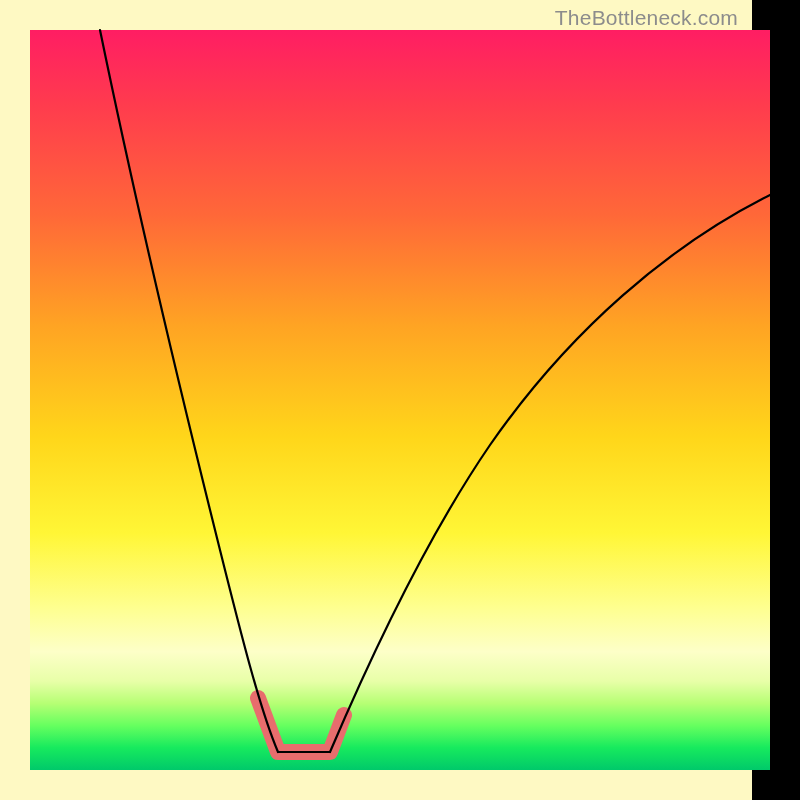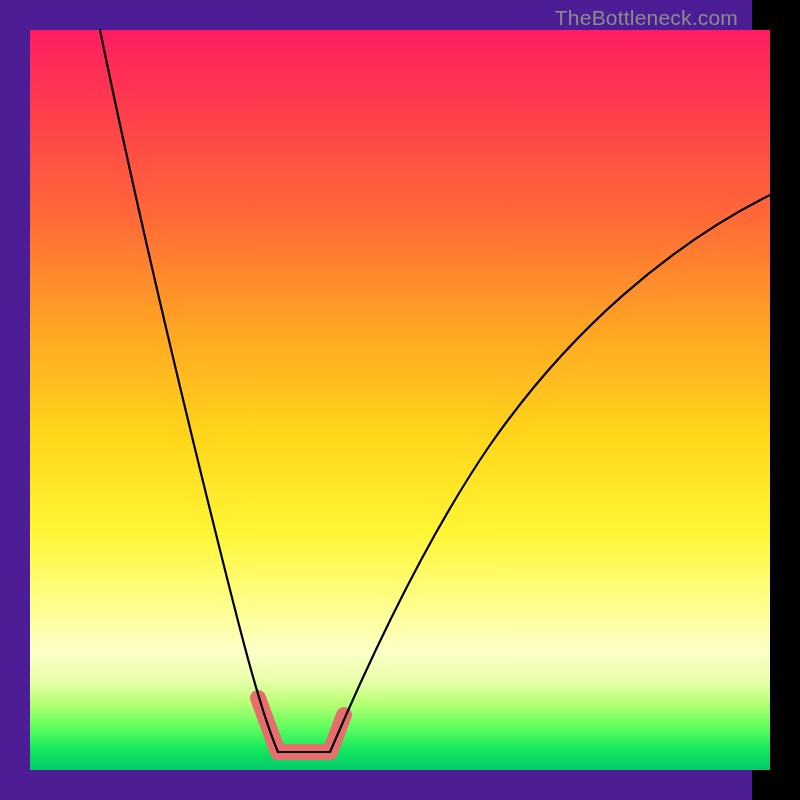--- a/index.html
+++ b/index.html
@@ -8,21 +8,21 @@
     width: 800px;
     height: 800px;
     background: #000;
     font-family: Arial, Helvetica, sans-serif;
     overflow: hidden;
   }
   .frame {
     position: relative;
     width: 752px;
     height: 800px;
-    background: #4c1d95;
+    background: #fef9c3;
   }
   .plot-area {
     position: absolute;
     left: 30px;
     top: 30px;
     width: 740px;
     height: 740px;
     
     background: linear-gradient(
       to bottom,

